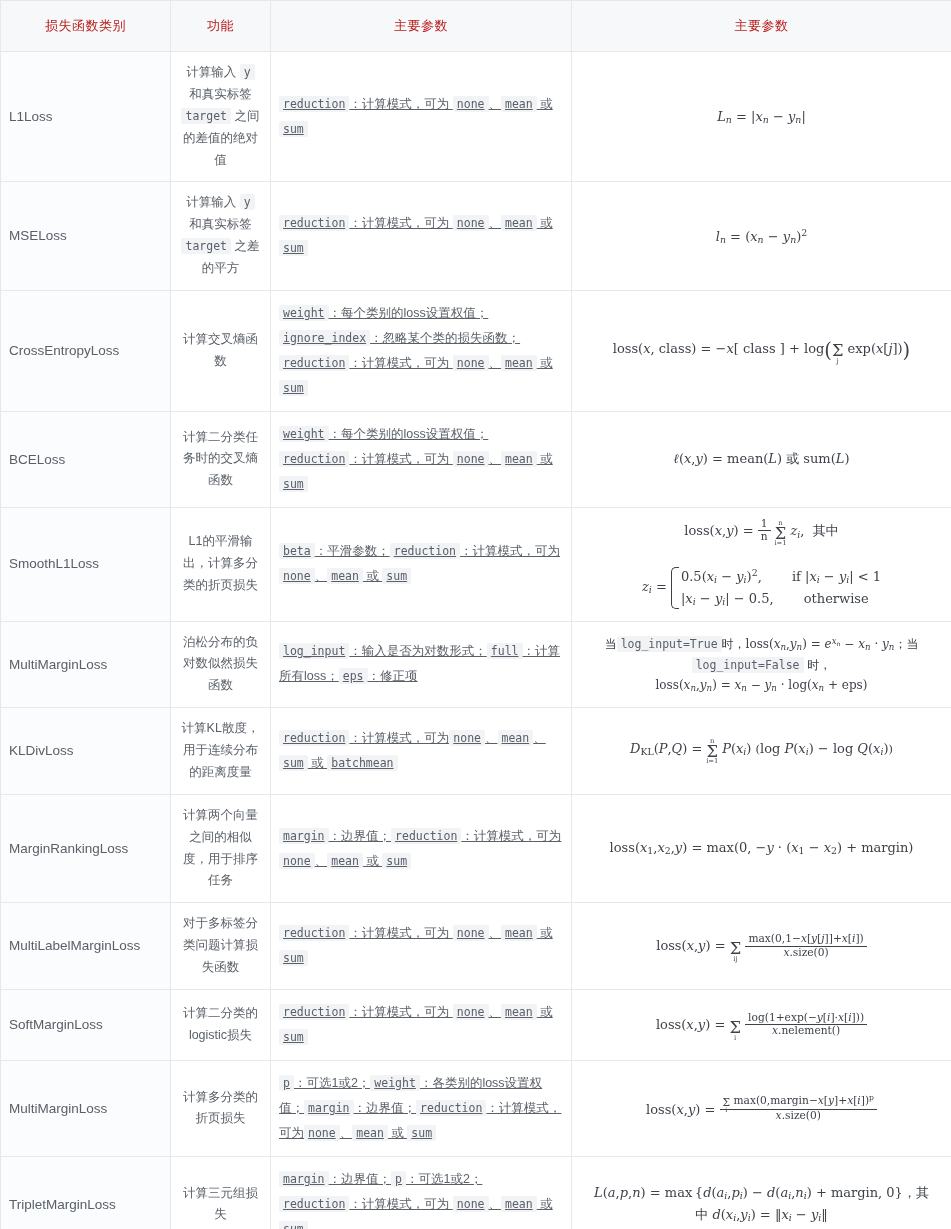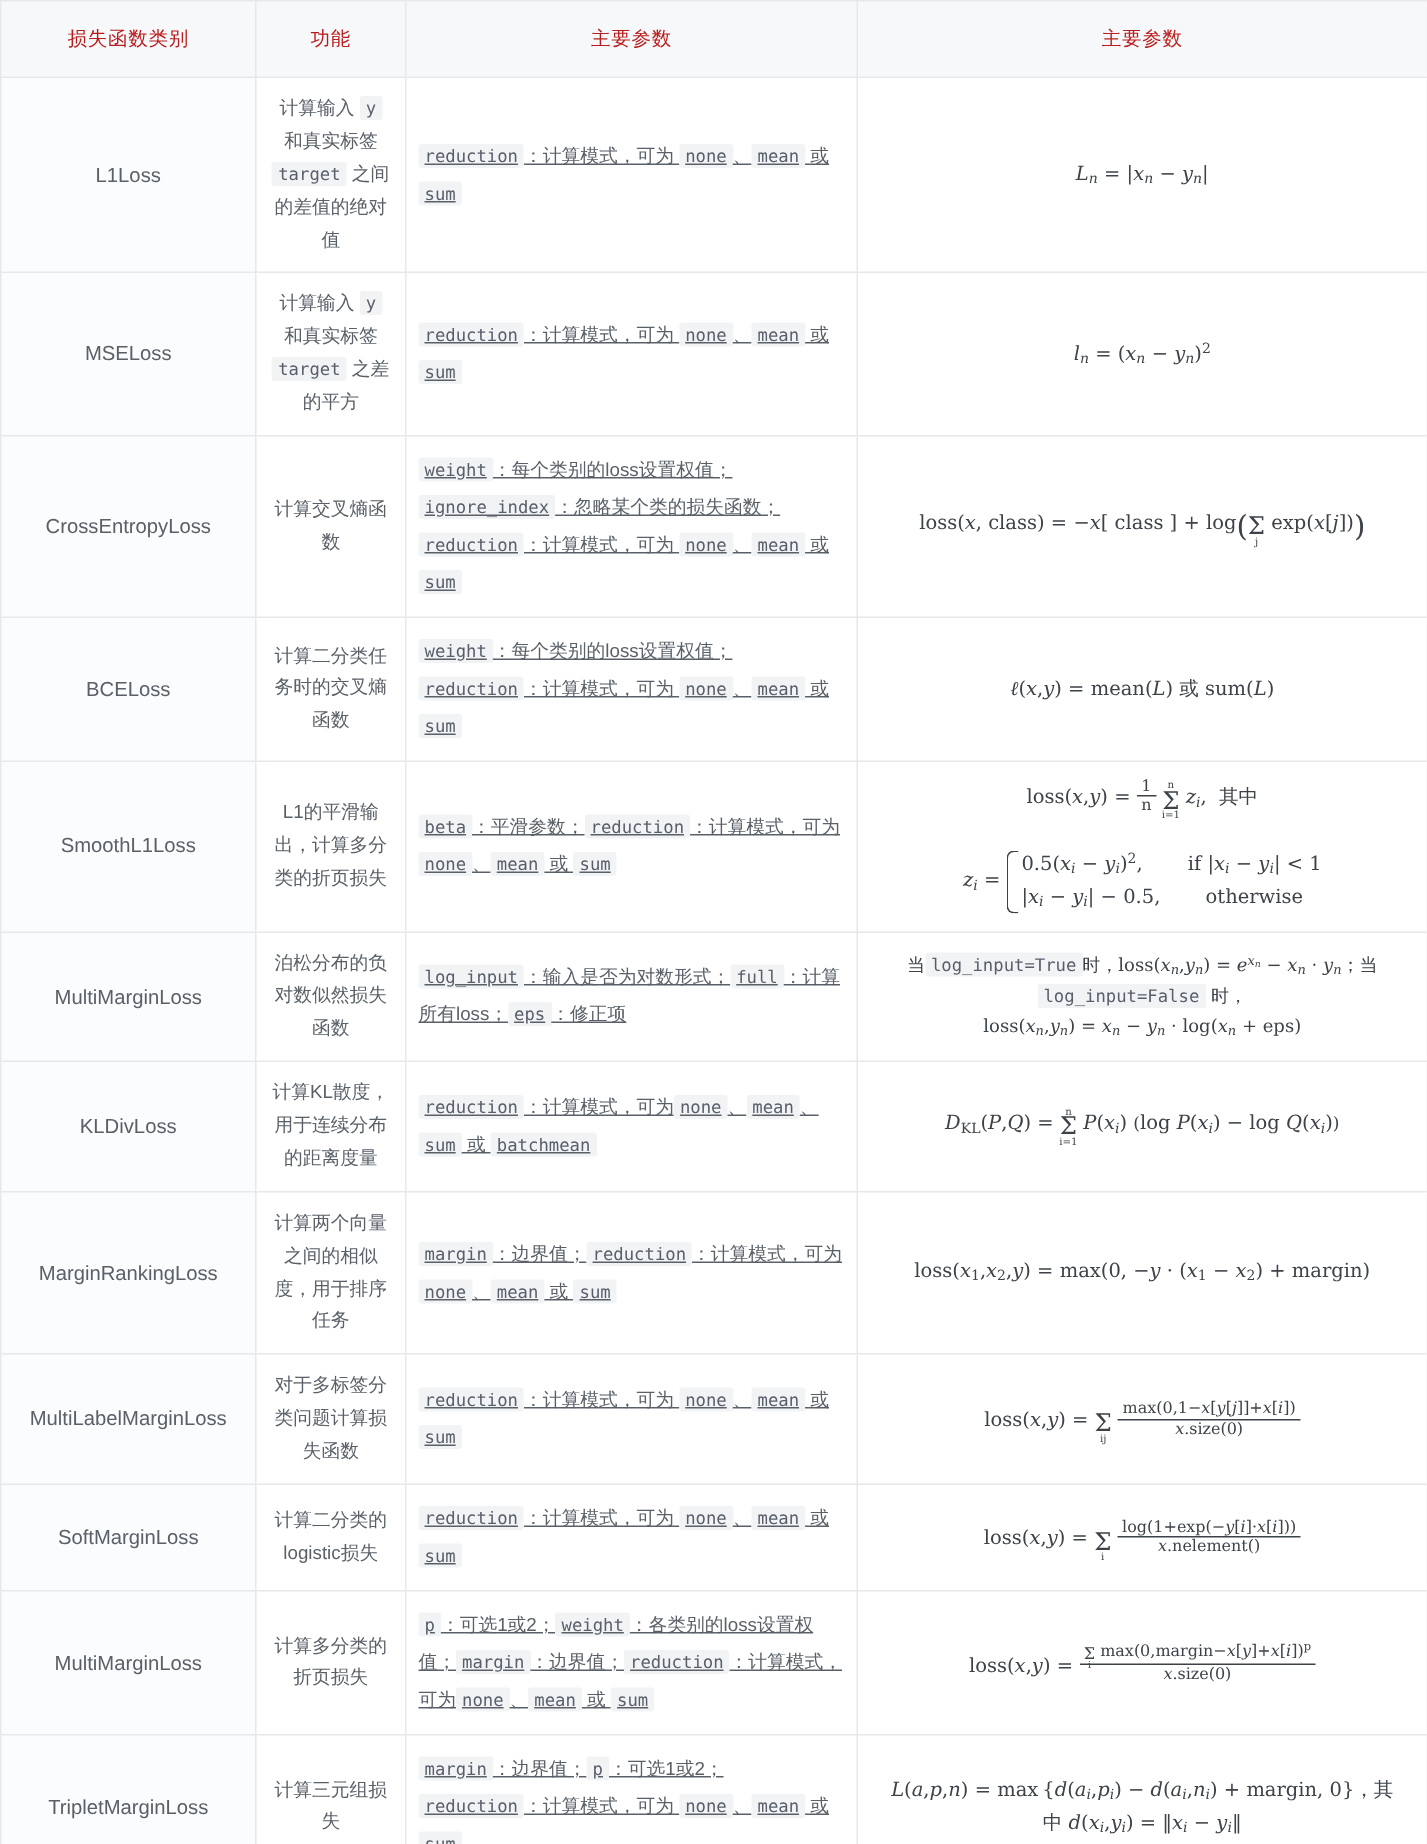--- a/index.html
+++ b/index.html
@@ -31,21 +31,20 @@
   table.loss-table thead th {
     background: #f7f8fa;
     color: #b91c1c;
     font-size: 13px;
     font-weight: normal;
     text-align: center;
     padding: 16px 6px;
     letter-spacing: .5px;
   }
   td.name {
-    text-align: center;
     font-size: 13.5px;
     color: #5a6068;
     background: #fbfcfd;
     line-height: 1.6;
   }
   td.func {
     text-align: center;
     font-size: 12.5px;
     color: #5a6068;
     line-height: 1.75;

